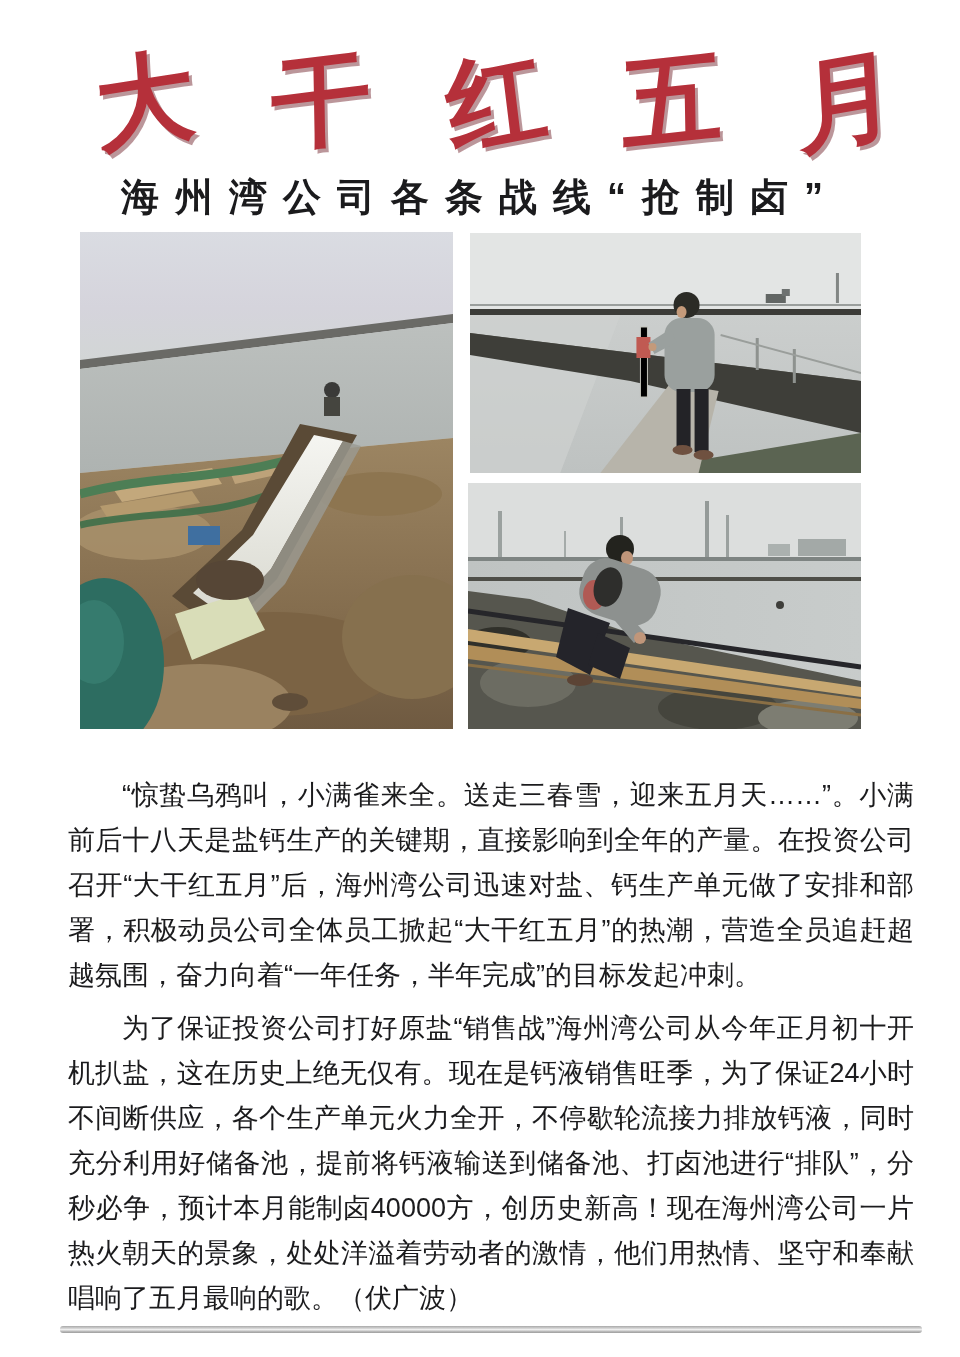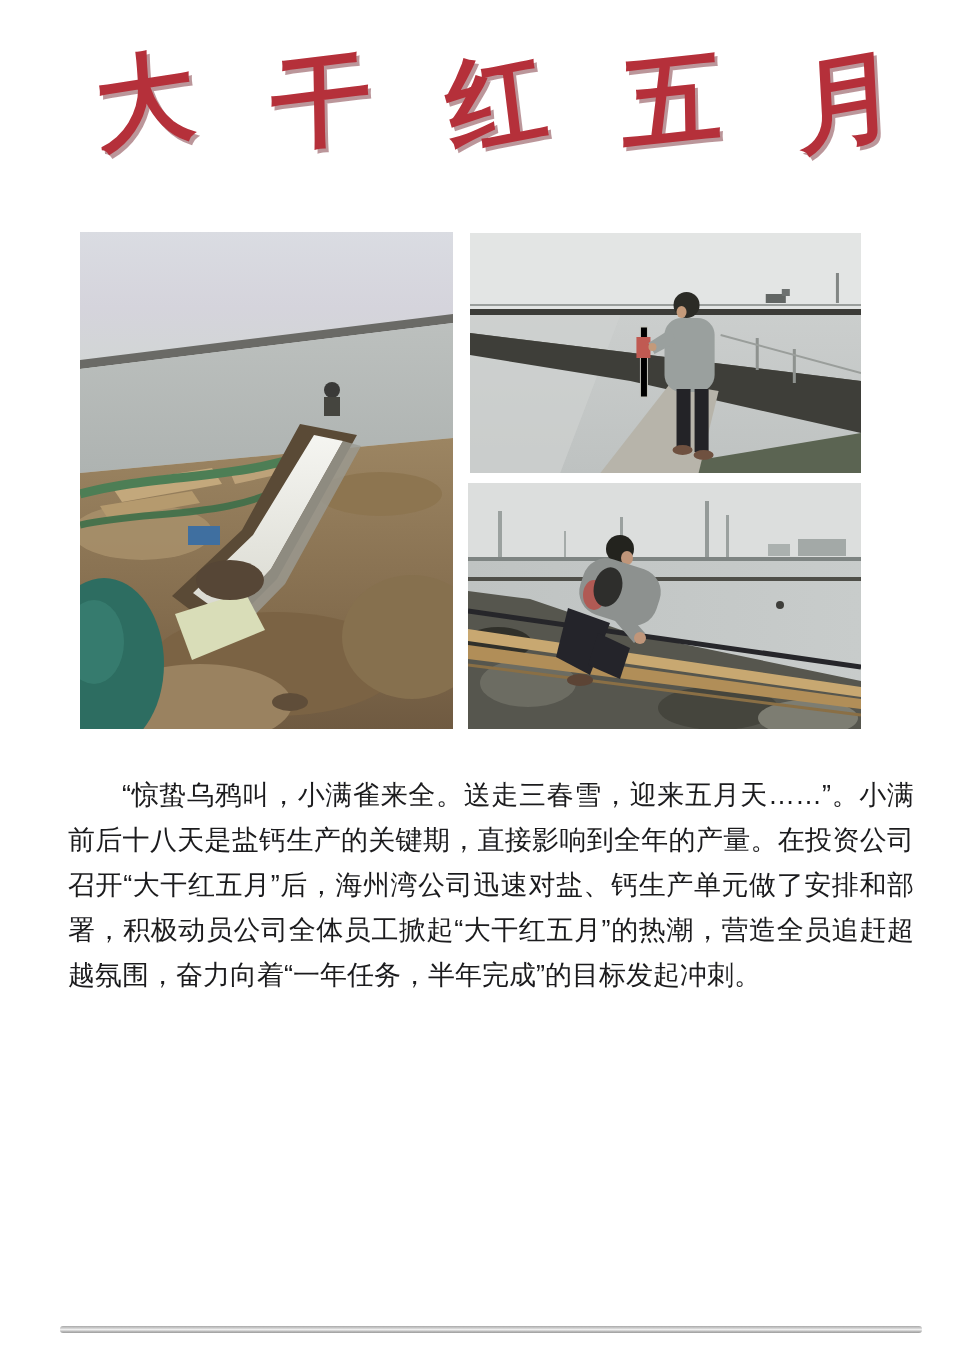--- a/index.html
+++ b/index.html
@@ -55,20 +55,21 @@
 <div class="page">
 
   <div class="title-row">
     <span class="title-char">大</span>
     <span class="title-char">干</span>
     <span class="title-char">红</span>
     <span class="title-char">五</span>
     <span class="title-char">月</span>
   </div>
 
+  <div class="subtitle">海州湾公司各条战线“抢制卤”</div>
 
   <div class="photo photo-left">
     <svg viewBox="0 0 373 497" preserveAspectRatio="none">
       <defs>
         <linearGradient id="p1sky" x1="0" y1="0" x2="0" y2="1">
           <stop offset="0" stop-color="#dadce2"></stop>
             <stop offset="0.5" stop-color="#d5d4dc"></stop>
             <stop offset="1" stop-color="#d1d6d3"></stop>
         </linearGradient>
         <linearGradient id="p1water" x1="0" y1="0" x2="0" y2="1">
@@ -189,17 +190,18 @@
       <polygon points="150,120 177,150 166,160 142,132" fill="#8d918f"></polygon>
       <circle cx="172" cy="155" r="6" fill="#c0967a"></circle>
       <polygon points="100,125 142,140 122,192 88,174" fill="#24242a"></polygon>
       <polygon points="130,150 162,165 152,196 120,182" fill="#24242a"></polygon>
       <ellipse cx="112" cy="197" rx="13" ry="6" fill="#5c4435"></ellipse>
     </svg>
   </div>
 
   <div class="body-text">
     <p>“惊蛰乌鸦叫，小满雀来全。送走三春雪，迎来五月天……”。小满前后十八天是盐钙生产的关键期，直接影响到全年的产量。在投资公司召开“大干红五月”后，海州湾公司迅速对盐、钙生产单元做了安排和部署，积极动员公司全体员工掀起“大干红五月”的热潮，营造全员追赶超越氛围，奋力向着“一年任务，半年完成”的目标发起冲刺。</p>
+    <p>为了保证投资公司打好原盐“销售战”海州湾公司从今年正月初十开机扒盐，这在历史上绝无仅有。现在是钙液销售旺季，为了保证24小时不间断供应，各个生产单元火力全开，不停歇轮流接力排放钙液，同时充分利用好储备池，提前将钙液输送到储备池、打卤池进行“排队”，分秒必争，预计本月能制卤40000方，创历史新高！现在海州湾公司一片热火朝天的景象，处处洋溢着劳动者的激情，他们用热情、坚守和奉献唱响了五月最响的歌。（伏广波）</p>
   </div>
 
   <div class="h-rule"></div>
 
 </div>
 
 </body></html>

